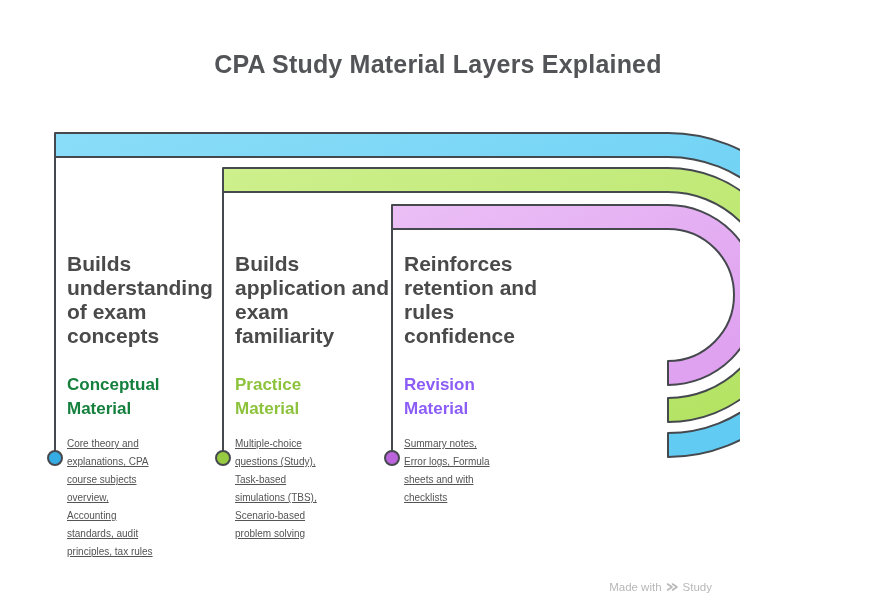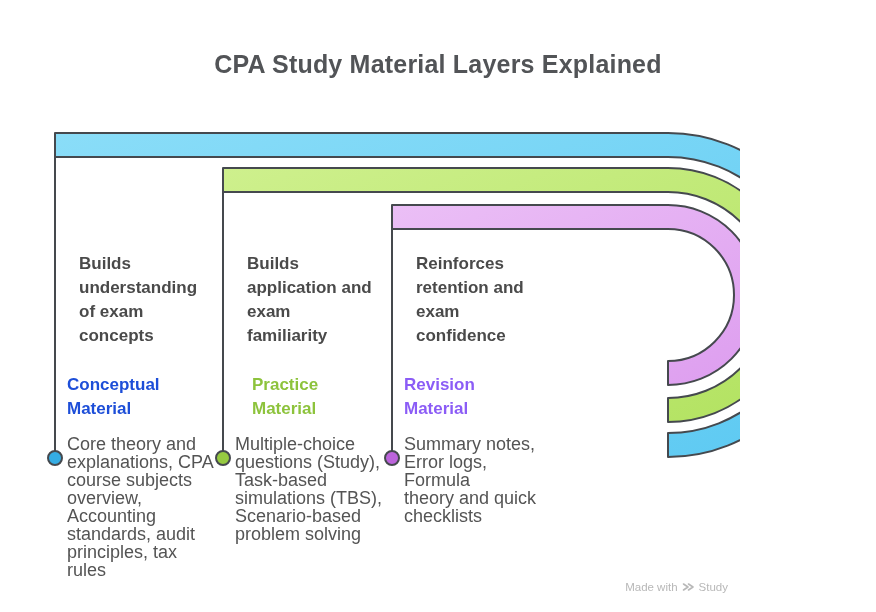--- a/index.html
+++ b/index.html
@@ -8,39 +8,39 @@
     font-family:"Liberation Sans", sans-serif; overflow:hidden;
   }
   .title {
     position:absolute; top:50px; left:0; width:876px;
     text-align:center; font-size:25px; font-weight:700;
     letter-spacing:0.2px; color:#525457;
   }
   .diagram-svg { position:absolute; top:0; left:0; }
   .col { position:absolute; top:252px; }
   .col-heading {
-    position:absolute; top:0; left:12px;
-    font-size:17px; font-weight:700; line-height:24px;
+    position:absolute; top:0; left:0;
+    font-size:21px; font-weight:700; line-height:24px;
     color:#4a4a4a; white-space:pre-line;
   }
   .col-label {
     position:absolute; top:121px; left:0;
     font-size:17px; font-weight:700; line-height:24px;
     white-space:pre-line;
   }
   .col-body {
     position:absolute; top:183px; left:0;
-    font-size:18px; font-weight:400; line-height:18px;
-    color:#545454; white-space:pre-line;
+    font-size:10px; font-weight:400; line-height:18px;
+    color:#545454; white-space:pre-line;text-decoration:underline;
   }
   #col-1 { left:67px;  width:150px; }
   #col-2 { left:235px; width:160px; }
   #col-3 { left:404px; width:150px; }
   .footer {
-    position:absolute; right:12px; bottom:19px;
+    position:absolute; right:28px; bottom:19px;
     font-size:11.5px; color:#b8b8b8;
     display:flex; align-items:center; gap:4px;
   }
   .footer svg { display:block; }
 </style>
 </head>
 <body>
 
 <div class="canvas">
 
@@ -76,56 +76,56 @@
       <circle cx="223" cy="458" r="7" fill="#96ca41"></circle>
       <circle cx="392" cy="458" r="7" fill="#bc64db"></circle>
     </g>
   </svg>
 
   <div class="col" id="col-1">
     <div class="col-heading">Builds
 understanding
 of exam
 concepts</div>
-    <div class="col-label" style="color: #1d4ed8;">Conceptual
+    <div class="col-label" style="color: #15803d;">Conceptual
 Material</div>
     <div class="col-body">Core theory and
 explanations, CPA
 course subjects
 overview,
 Accounting
 standards, audit
 principles, tax rules</div>
   </div>
 
   <div class="col" id="col-2">
     <div class="col-heading">Builds
 application and
 exam
 familiarity</div>
-    <div class="col-label" style="color: rgb(141, 195, 60); margin-left: 17px;">Practice
+    <div class="col-label" style="color: rgb(141, 195, 60);">Practice
 Material</div>
     <div class="col-body">Multiple-choice
 questions (Study),
 Task-based
 simulations (TBS),
 Scenario-based
 problem solving</div>
   </div>
 
   <div class="col" id="col-3">
     <div class="col-heading">Reinforces
 retention and
-exam
+rules
 confidence</div>
     <div class="col-label" style="color: #8b5cf6;">Revision
 Material</div>
     <div class="col-body">Summary notes,
 Error logs, Formula
-theory and quick
+sheets and with
 checklists</div>
   </div>
 
   <div class="footer">
     <span>Made with</span>
     <svg width="13" height="12" viewBox="0 0 13 12">
       <polyline points="1.5,3 6,6 1.5,9" fill="none" stroke="#b8b8b8" stroke-width="1.6" stroke-linecap="round" stroke-linejoin="round"></polyline>
       <polyline points="6.5,3 11,6 6.5,9" fill="none" stroke="#b8b8b8" stroke-width="1.6" stroke-linecap="round" stroke-linejoin="round"></polyline>
     </svg>
     <span>Study</span>

